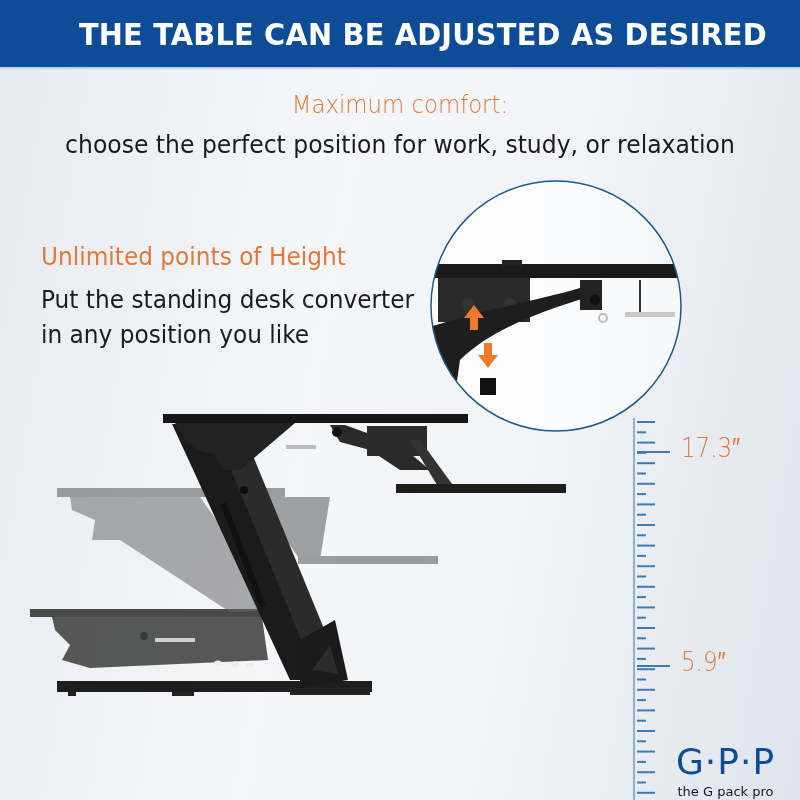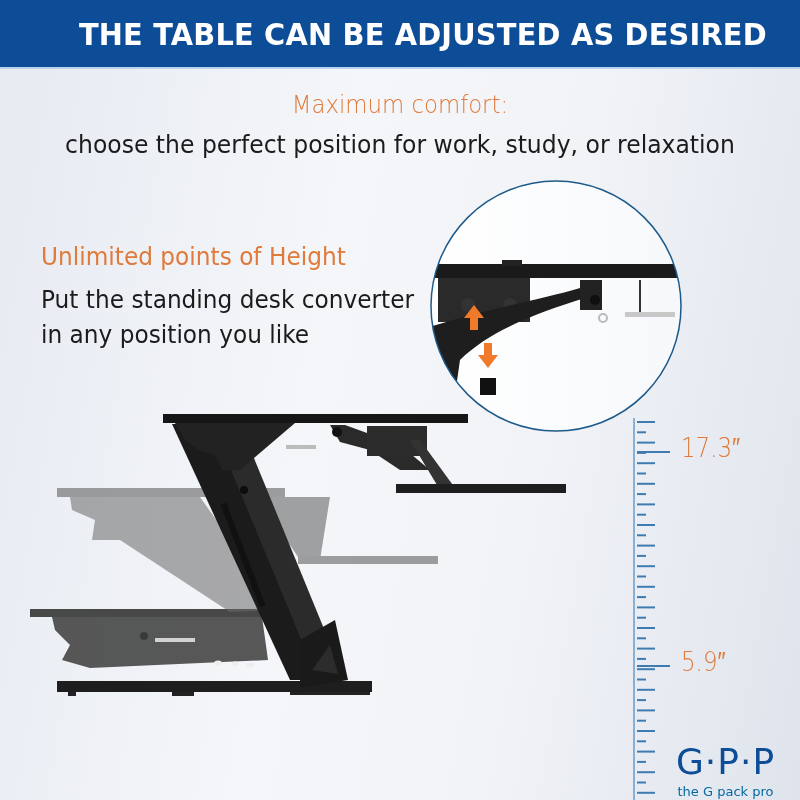--- a/index.html
+++ b/index.html
@@ -46,21 +46,21 @@
     transform-origin: left center; transform: scaleX(0.85);
   }
   .logo {
     position: absolute; left: 668px; top: 722px; width: 115px; text-align: center;
   }
   .logo-mark {
     color: #0d4d97; font-size: 36px; font-weight: 500; letter-spacing: 1px;
     font-family: "DejaVu Sans", sans-serif; line-height: 40px; margin-top: 20px;
   }
   .logo-tag {
-    color: #0369a1; font-size: 13px; font-family: "DejaVu Sans", sans-serif;
+    color: #0f172a; font-size: 13px; font-family: "DejaVu Sans", sans-serif;
     margin-top: 2px;
   }
 </style>
 </head>
 <body>
 
 <div class="header">
   <h1>THE TABLE CAN BE ADJUSTED AS DESIRED</h1>
 </div>
 

